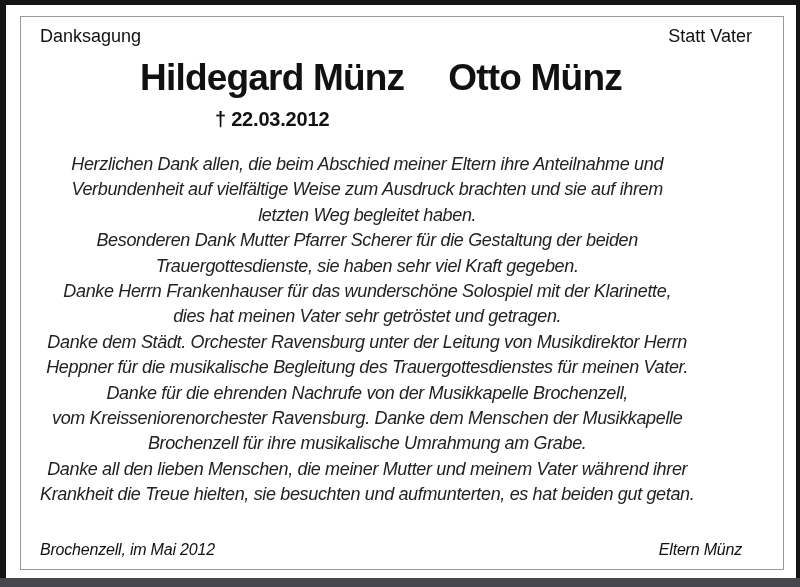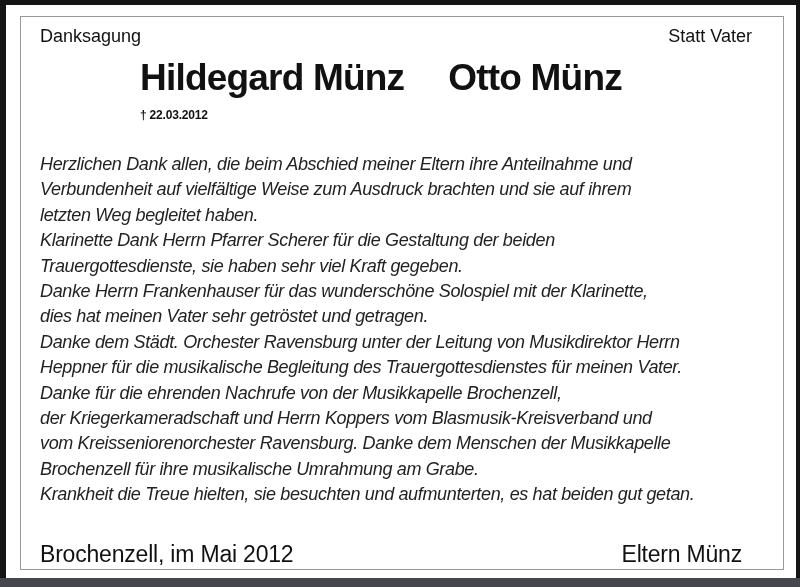--- a/index.html
+++ b/index.html
@@ -3,21 +3,21 @@
 <meta charset="utf-8">
 <style>
   :root {
     --frame: #141414;
     --inner-border: #999999;
     --bottom-bar: #45474c;
     --text: #222222;
     --heading: #111111;
     --bg: #ffffff;
   }
-  * { box-sizing: border-box; }
+  * { box-sizing: border-box; text-align: center; }
   html, body {
     margin: 0;
     padding: 0;
   }
   body {
     width: 800px;
     height: 587px;
     position: relative;
     background: var(--bg);
     font-family: "Liberation Sans", "DejaVu Sans", sans-serif;
@@ -68,21 +68,21 @@
   .person-name {
     font-size: 37px;
     font-weight: 700;
     letter-spacing: -0.8px;
     line-height: 44px;
     color: var(--heading);
     white-space: nowrap;
   }
   .death-date {
     margin-top: 8px;
-    font-size: 12px;
+    font-size: 20px;
     font-weight: 600;
     letter-spacing: -0.2px;
     color: var(--heading);
   }
   .body-text {
     position: absolute;
     top: 152px;
     left: 40px;
     font-size: 18px;
     letter-spacing: -0.35px;
@@ -91,23 +91,24 @@
     color: var(--text);
     font-style: italic;
   }
   .footer-row {
     position: absolute;
     top: 541px;
     left: 40px;
     right: 58px;
     display: flex;
     justify-content: space-between;
-    font-size: 23px;
+    font-size: 16px;
     letter-spacing: -0.2px;
     color: var(--heading);
+    font-style: italic;
   }
 </style>
 </head>
 <body>
 
 <div class="ad-frame">
   <div class="inner-border"></div>
 </div>
 
 <div class="header-row">
@@ -122,30 +123,30 @@
   </div>
   <div class="person-block">
     <div class="person-name">Otto Münz</div>
   </div>
 </div>
 
 <div class="body-text">
   <div>Herzlichen Dank allen, die beim Abschied meiner Eltern ihre Anteilnahme und</div>
   <div>Verbundenheit auf vielfältige Weise zum Ausdruck brachten und sie auf ihrem</div>
   <div>letzten Weg begleitet haben.</div>
-  <div>Klarinette Dank Herrn Pfarrer Scherer für die Gestaltung der beiden</div>
+  <div>Besonderen Dank Mutter Pfarrer Scherer für die Gestaltung der beiden</div>
   <div>Trauergottesdienste, sie haben sehr viel Kraft gegeben.</div>
   <div>Danke Herrn Frankenhauser für das wunderschöne Solospiel mit der Klarinette,</div>
   <div>dies hat meinen Vater sehr getröstet und getragen.</div>
   <div>Danke dem Städt. Orchester Ravensburg unter der Leitung von Musikdirektor Herrn</div>
   <div>Heppner für die musikalische Begleitung des Trauergottesdienstes für meinen Vater.</div>
   <div>Danke für die ehrenden Nachrufe von der Musikkapelle Brochenzell,</div>
-  <div>der Kriegerkameradschaft und Herrn Koppers vom Blasmusik-Kreisverband und</div>
   <div>vom Kreisseniorenorchester Ravensburg. Danke dem Menschen der Musikkapelle</div>
   <div>Brochenzell für ihre musikalische Umrahmung am Grabe.</div>
+  <div>Danke all den lieben Menschen, die meiner Mutter und meinem Vater während ihrer</div>
   <div>Krankheit die Treue hielten, sie besuchten und aufmunterten, es hat beiden gut getan.</div>
 </div>
 
 <div class="footer-row">
   <span>Brochenzell, im Mai 2012</span>
   <span>Eltern Münz</span>
 </div>
 
 <div class="bottom-bar"></div>
 

